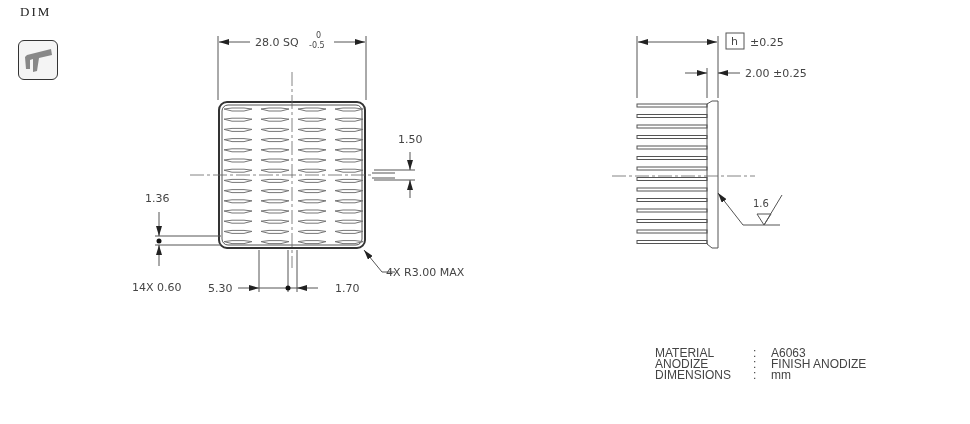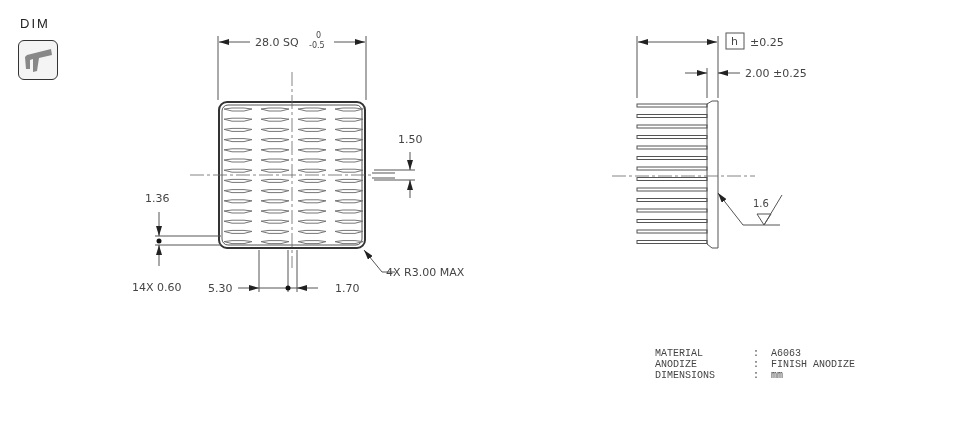--- a/index.html
+++ b/index.html
@@ -3,23 +3,23 @@
 <meta charset="utf-8">
 <style>
   html, body { margin: 0; padding: 0; background: #ffffff; }
   body { width: 970px; height: 424px; position: relative; overflow: hidden; font-family: "DejaVu Sans", sans-serif; }
   .t { font-family: "DejaVu Sans", sans-serif; font-size: 11px; fill: #444; }
   .ts { font-family: "DejaVu Sans", sans-serif; font-size: 8px; fill: #444; }
   .ln { stroke: #555; stroke-width: 1; fill: none; }
   .thick { stroke: #333; stroke-width: 2; fill: none; }
   .cl { stroke: #666; stroke-width: 0.8; fill: none; stroke-dasharray: 14 3 3 3; }
   .slot { stroke: #777; stroke-width: 1; fill: none; }
-  .dim-label { position: absolute; left: 20px; top: 16px; font-size: 13px; letter-spacing: 2px; color: #222; font-family: Liberation Sans, sans-serif; }
+  .dim-label { position: absolute; left: 20px; top: 4px; font-size: 13px; letter-spacing: 2px; color: #222; font-family: Liberation Serif, serif; }
   .dim-icon { position: absolute; left: 18px; top: 40px; width: 38px; height: 38px; border: 1.5px solid #333; border-radius: 6px; background: #f4f4f4; }
-  .notes { position: absolute; left: 655px; top: 348px; font-family: Liberation Mono, monospace; font-size: 10px; color: #444; line-height: 11px; }
+  .notes { position: absolute; left: 655px; top: 348px; font-family: Liberation Sans, sans-serif; font-size: 12px; color: #444; line-height: 11px; }
   .notes .row { display: flex; }
   .notes .k { width: 98px; }
   .notes .c { width: 18px; }
 </style>
 </head>
 <body>
 
 <div class="dim-label">DIM</div>
 <div class="dim-icon">
   <svg width="38" height="38" viewBox="0 0 38 38">

